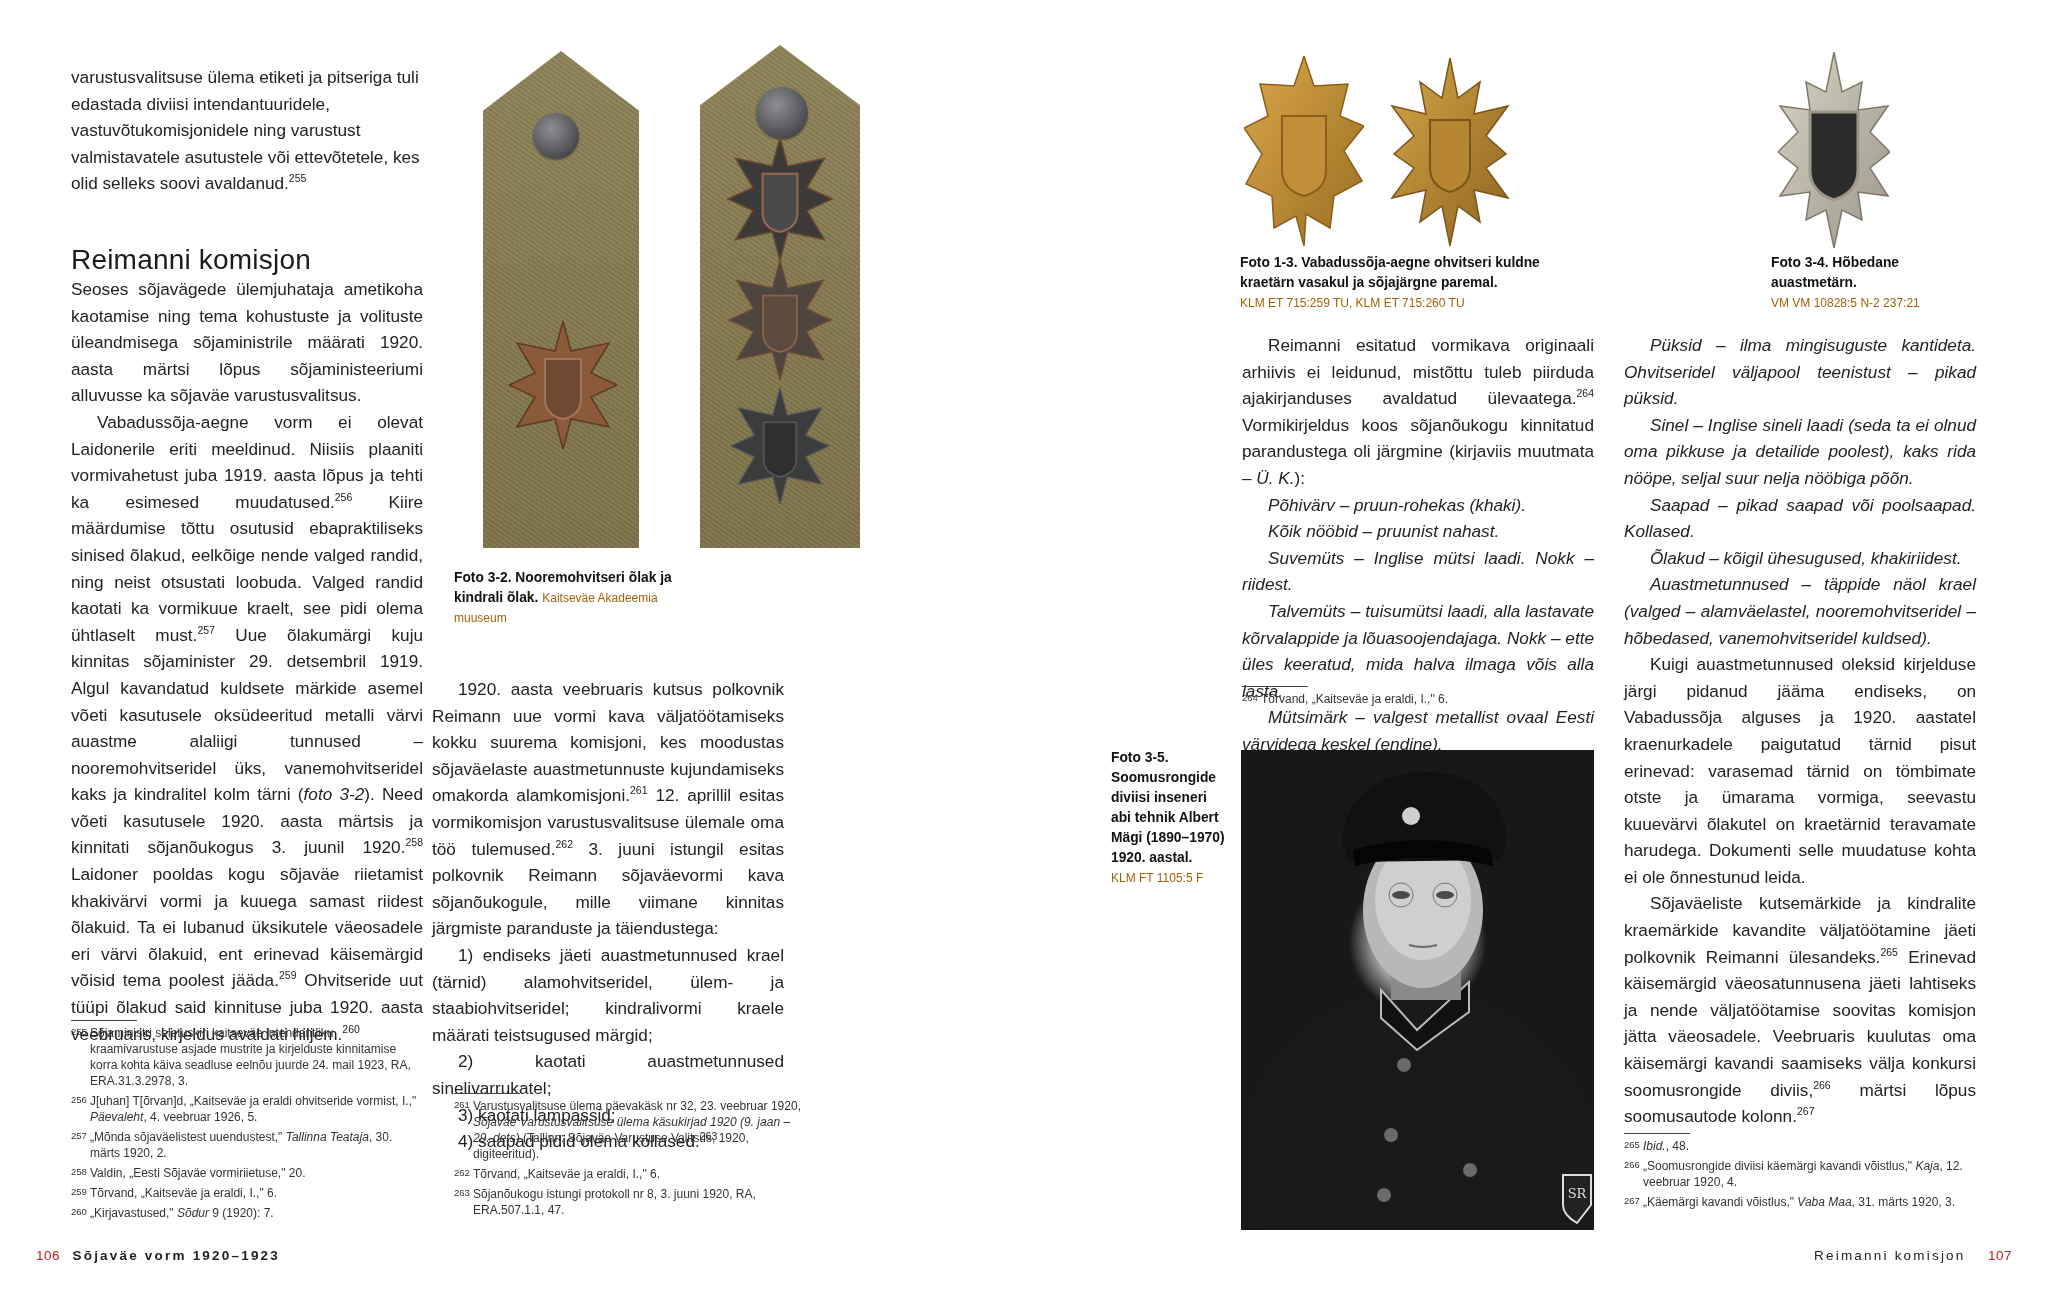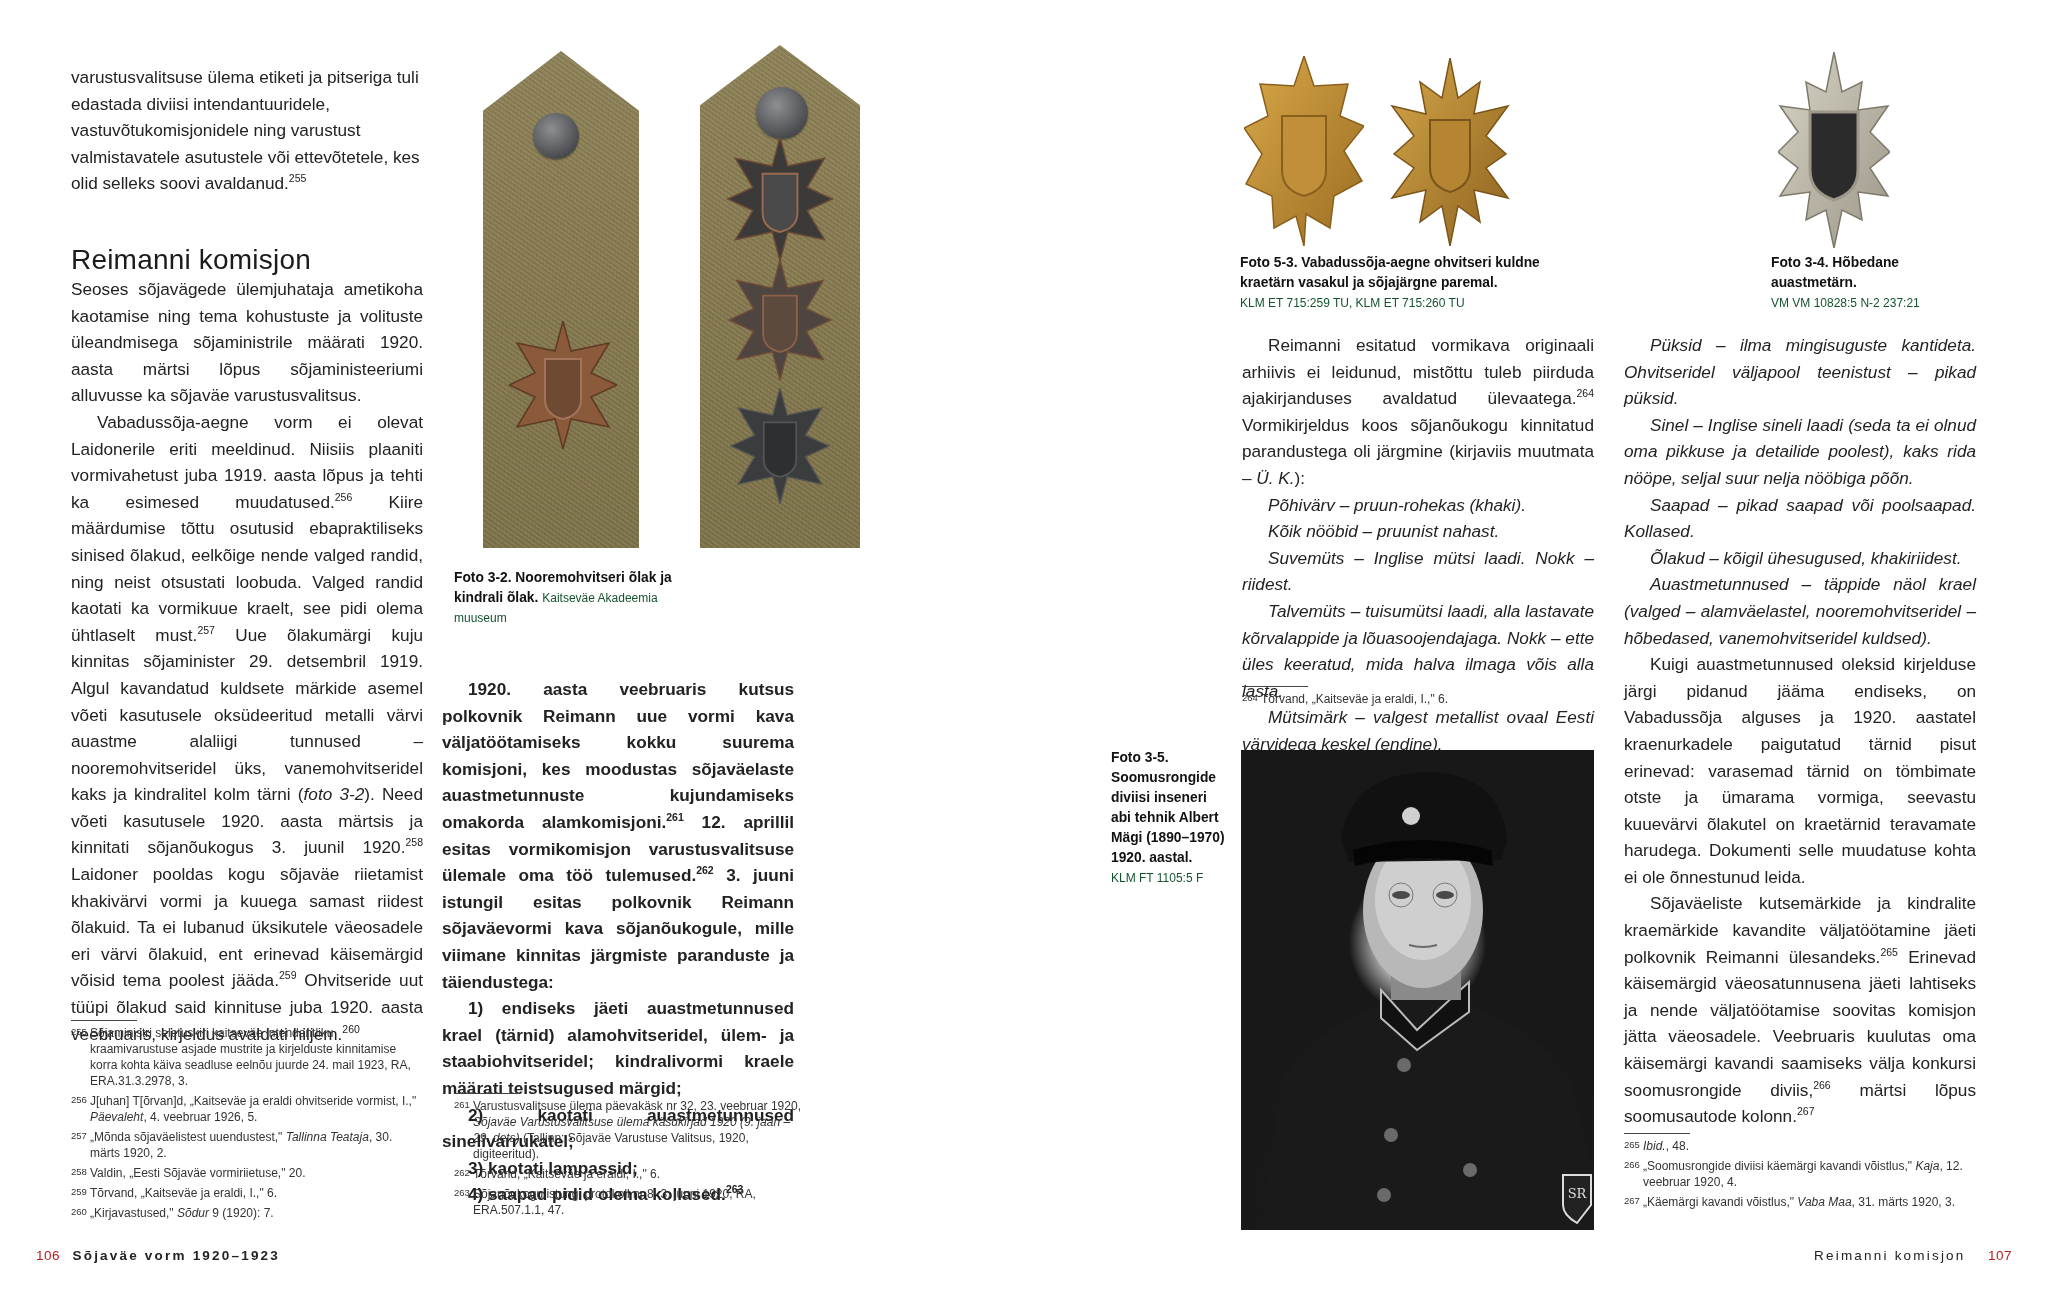--- a/index.html
+++ b/index.html
@@ -7,21 +7,21 @@
          font-family: "Liberation Sans", "DejaVu Sans", sans-serif; color: #1e1e1e; }
   .abs { position: absolute; }
   .body-text { font-size: 17.2px; line-height: 26.6px; color: #222; }
   .body-text p { margin: 0; }
   .indent { text-indent: 26px; }
   .it { font-style: italic; }
   sup { font-size: 10.5px; line-height: 0; vertical-align: 7px; }
   .heading { font-size: 28px; line-height: 34px; font-weight: normal; color: #1b1b1b; letter-spacing: 0.2px; }
   .caption { font-size: 13.8px; line-height: 20px; color: #111; }
   .caption b { font-weight: bold; }
-  .caption .src { font-size: 12px; color: #14532d; }
+  .caption .src { font-size: 12px; color: #a16207; }
   .fn-rule { width: 66px; border-top: 1px solid #444; height: 0; }
   .footnotes { font-size: 12px; line-height: 16px; color: #333; }
   .fn { display: flex; margin-top: 4px; }
   .fn .num { width: 19px; flex: none; font-size: 9.5px; line-height: 14px; }
   .fn .txt { flex: 1; }
   .running { font-size: 13.5px; letter-spacing: 2.2px; color: #222; text-align: center; }
   .running b { font-weight: bold; }
   .pnum { font-size: 13.5px; color: #b91c1c; letter-spacing: 0.5px; }
 
   
@@ -108,21 +108,21 @@
         <path d="M36,38 h36 v40 q0,16 -18,20 q-18,-4 -18,-20 z" fill="#2e2f31" stroke="#555" stroke-width="2"></path>
       </svg>
     </div>
   </div>
 
   <div class="abs caption" style="left:454px; top:568px; width:240px;">
     <b>Foto 3-2. Nooremohvitseri õlak ja kindrali õlak.</b>
     <span class="src">Kaitseväe Akadeemia muuseum</span>
   </div>
 
-  <div class="abs body-text" style="left:442px; top:676px; width:352px; text-align:justify;font-weight:bold;">
+  <div class="abs body-text" style="left:432px; top:676px; width:352px; text-align:justify;">
     <p class="indent"><span>1920. aasta veebruaris kutsus polkovnik Reimann uue vormi kava väljatöötamiseks kokku suurema komisjoni, kes moodustas sõjaväelaste auastmetunnuste kujundamiseks omakorda alamkomisjoni.</span><sup>261</sup><span> 12. aprillil esitas vormikomisjon varustusvalitsuse ülemale oma töö tulemused.</span><sup>262</sup><span> 3. juuni istungil esitas polkovnik Reimann sõjaväevormi kava sõjanõukogule, mille viimane kinnitas järgmiste paranduste ja täiendustega:</span></p>
     <p class="indent"><span>1) endiseks jäeti auastmetunnused krael (tärnid) alamohvitseridel, ülem- ja staabiohvitseridel; kindralivormi kraele määrati teistsugused märgid;</span></p>
     <p class="indent"><span>2) kaotati auastmetunnused sinelivarrukatel;</span></p>
     <p class="indent"><span>3) kaotati lampassid;</span></p>
     <p class="indent"><span>4) saapad pidid olema kollased.</span><sup>263</sup></p>
   </div>
 
   <div class="abs" style="left:454px; top:1093px; width:352px;">
     <div class="fn-rule"></div>
     <div class="footnotes" id="fn-left-2">
@@ -166,21 +166,21 @@
             <stop offset="0" stop-color="#d4a548"></stop>
             <stop offset="1" stop-color="#8e6420"></stop>
           </linearGradient>
         </defs>
       <polygon points="60,0 68,40 90,24 84,56 118,48 96,78 116,96 96,110 118,140 84,132 90,164 68,148 60,188 52,148 30,164 36,132 2,140 24,110 4,96 24,78 2,48 36,56 30,24 52,40" fill="url(#gold2)" stroke="#7a541a" stroke-width="1.5"></polygon>
       <path d="M40,62 h40 v48 q0,18 -20,24 q-20,-6 -20,-24 z" fill="#b68532" stroke="#7a541a" stroke-width="2"></path>
     </svg>
   </div>
 
   <div class="abs caption" style="left:1240px; top:253px; width:330px;">
-    <b>Foto 5-3. Vabadussõja-aegne ohvitseri kuldne kraetärn vasakul ja sõjajärgne paremal.</b><br>
+    <b>Foto 1-3. Vabadussõja-aegne ohvitseri kuldne kraetärn vasakul ja sõjajärgne paremal.</b><br>
     <span class="src">KLM ET 715:259 TU, KLM ET 715:260 TU</span>
   </div>
 
   <svg class="abs" style="left:1778px; top:52px;" width="112" height="196" viewBox="0 0 112 196">
     <defs>
         <linearGradient id="silv" x1="0" y1="0" x2="1" y2="1">
           <stop offset="0" stop-color="#d7d3c5"></stop>
           <stop offset="1" stop-color="#9c9788"></stop>
         </linearGradient>
       </defs>

